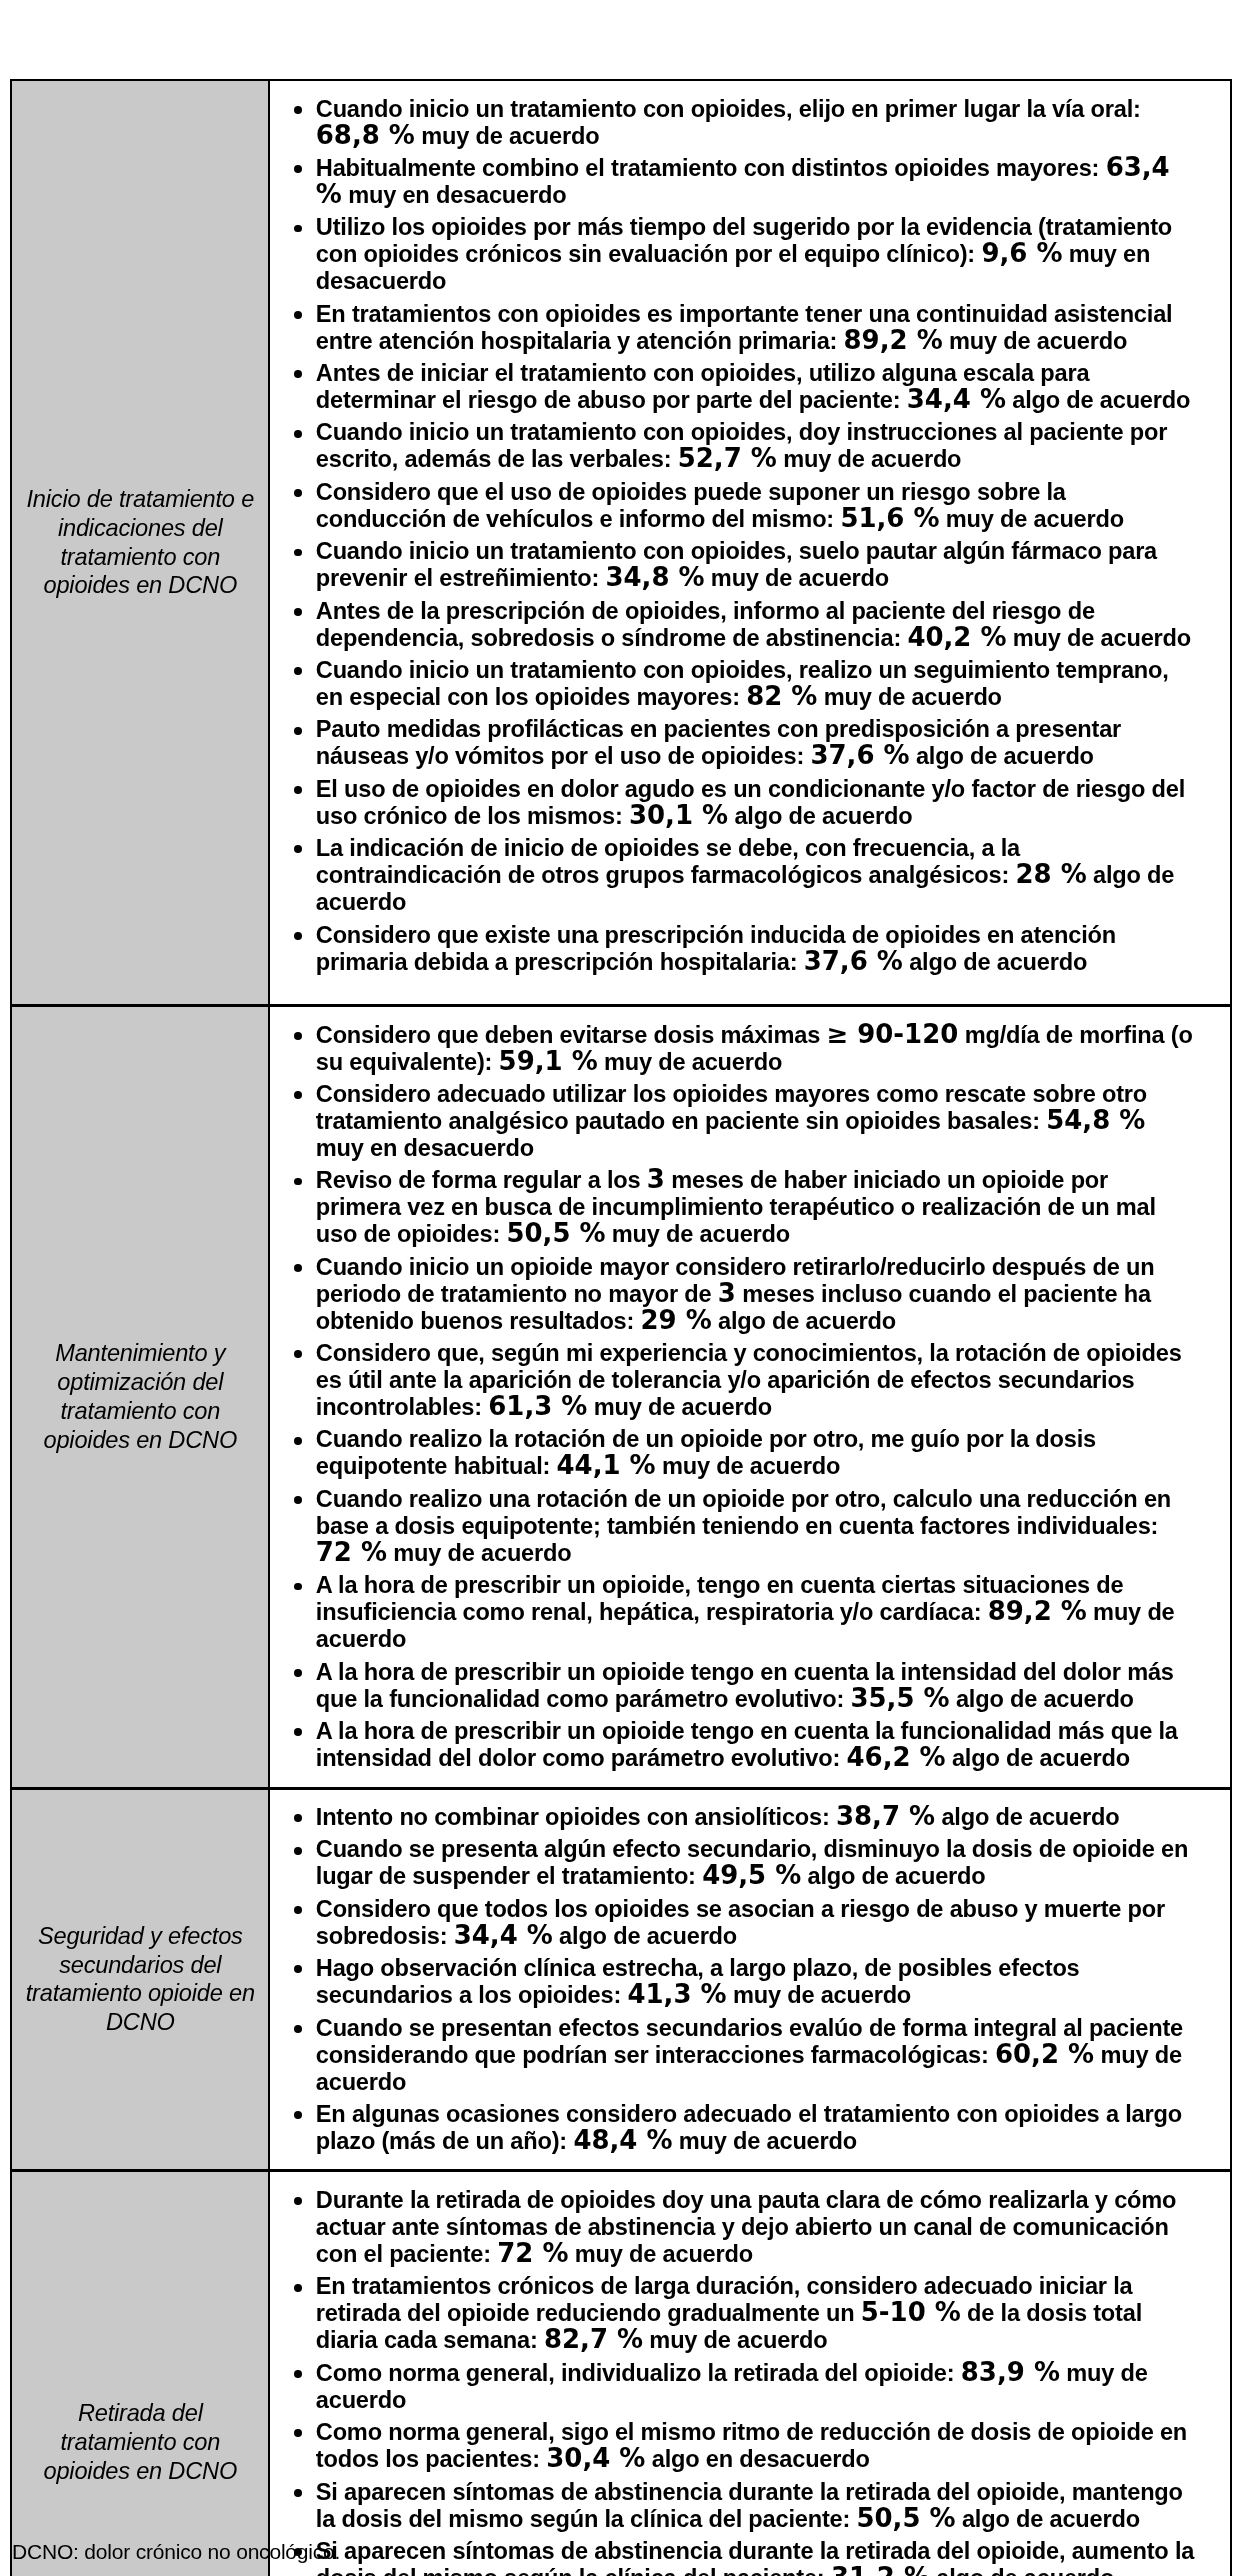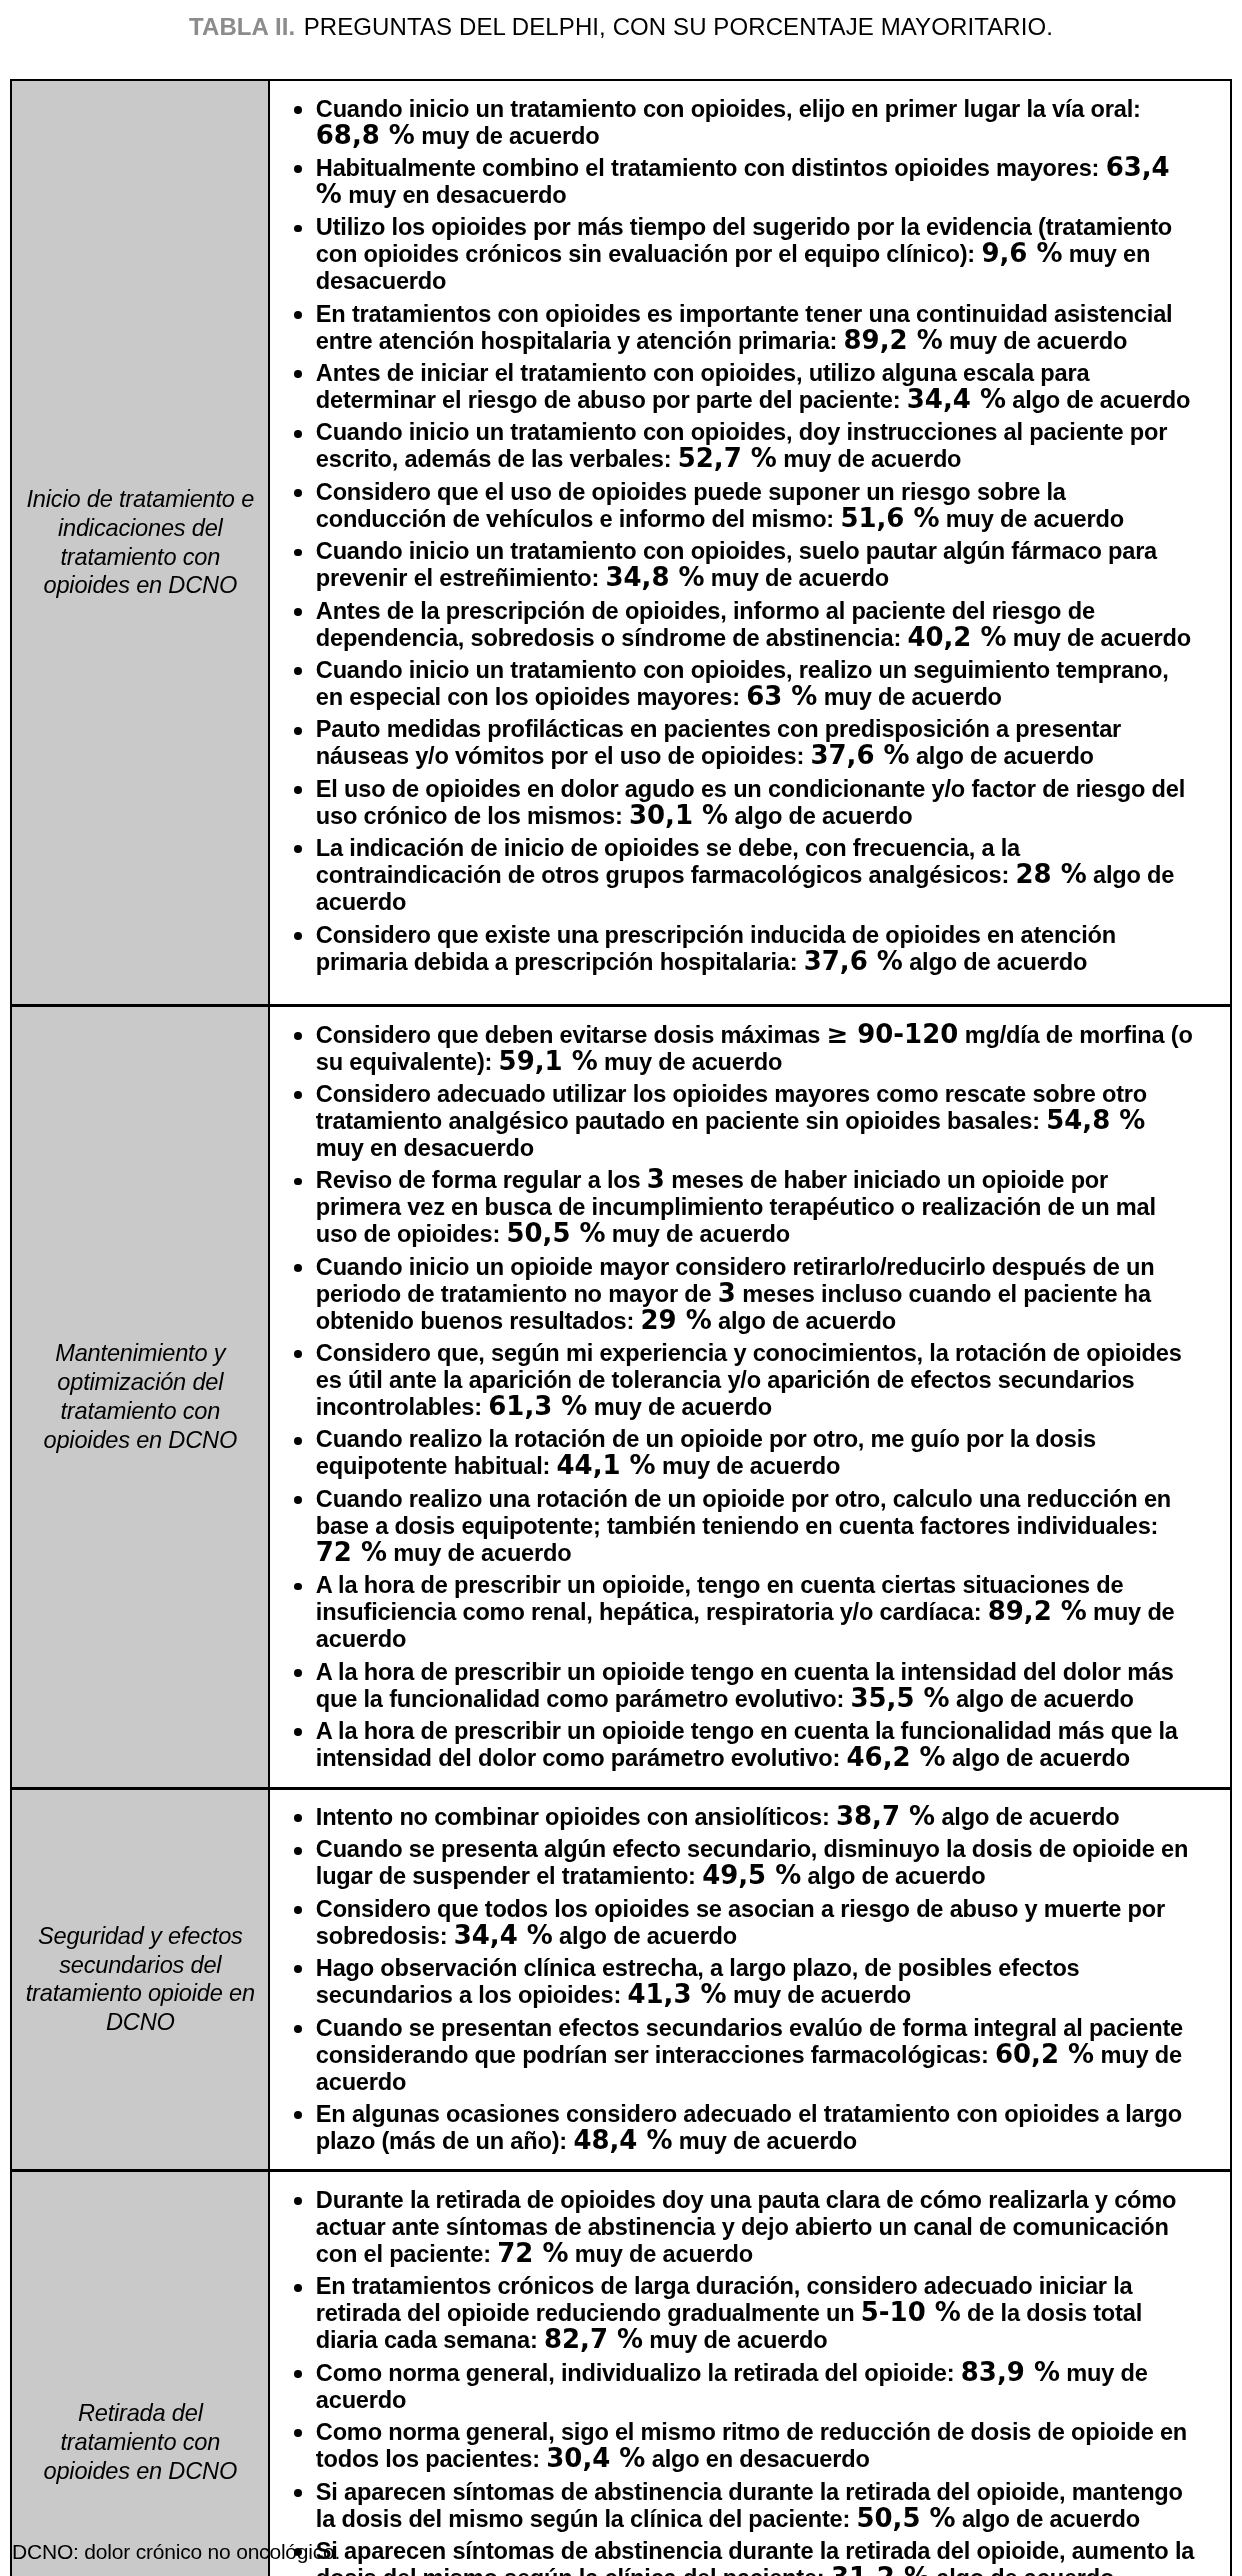--- a/index.html
+++ b/index.html
@@ -111,42 +111,39 @@
     top:2540px;
     font-size:21px;
     letter-spacing:-0.2px;
   }
 </style>
 </head>
 <body>
 
 <div class="page">
 
-  <div class="title">
-    <span class="t-label">TABLA II.</span><span class="t-text">PREGUNTAS DEL DELPHI, CON SU PORCENTAJE MAYORITARIO.</span>
-  </div>
 
   <table class="delphi">
     <tbody>
       <tr class="section-row r1">
         <td class="cat">
           <div class="cat-label">Inicio de tratamiento e indicaciones del tratamiento con opioides en DCNO</div>
         </td>
         <td class="items">
           <ul class="qlist">
               <li>Cuando inicio un tratamiento con opioides, elijo en primer lugar la vía oral: <span class="num">68,8 %</span> muy de acuerdo</li>
               <li>Habitualmente combino el tratamiento con distintos opioides mayores: <span class="num">63,4 %</span> muy en desacuerdo</li>
               <li>Utilizo los opioides por más tiempo del sugerido por la evidencia (tratamiento con opioides crónicos sin evaluación por el equipo clínico): <span class="num">9,6 %</span> muy en desacuerdo</li>
               <li>En tratamientos con opioides es importante tener una continuidad asistencial entre atención hospitalaria y atención primaria: <span class="num">89,2 %</span> muy de acuerdo</li>
               <li>Antes de iniciar el tratamiento con opioides, utilizo alguna escala para determinar el riesgo de abuso por parte del paciente: <span class="num">34,4 %</span> algo de acuerdo</li>
               <li>Cuando inicio un tratamiento con opioides, doy instrucciones al paciente por escrito, además de las verbales: <span class="num">52,7 %</span> muy de acuerdo</li>
               <li>Considero que el uso de opioides puede suponer un riesgo sobre la conducción de vehículos e informo del mismo: <span class="num">51,6 %</span> muy de acuerdo</li>
               <li>Cuando inicio un tratamiento con opioides, suelo pautar algún fármaco para prevenir el estreñimiento: <span class="num">34,8 %</span> muy de acuerdo</li>
               <li>Antes de la prescripción de opioides, informo al paciente del riesgo de dependencia, sobredosis o síndrome de abstinencia: <span class="num">40,2 %</span> muy de acuerdo</li>
-              <li>Cuando inicio un tratamiento con opioides, realizo un seguimiento temprano, en especial con los opioides mayores: <span class="num">63 %</span> muy de acuerdo</li>
+              <li>Cuando inicio un tratamiento con opioides, realizo un seguimiento temprano, en especial con los opioides mayores: <span class="num">82 %</span> muy de acuerdo</li>
               <li>Pauto medidas profilácticas en pacientes con predisposición a presentar náuseas y/o vómitos por el uso de opioides: <span class="num">37,6 %</span> algo de acuerdo</li>
               <li>El uso de opioides en dolor agudo es un condicionante y/o factor de riesgo del uso crónico de los mismos: <span class="num">30,1 %</span> algo de acuerdo</li>
               <li>La indicación de inicio de opioides se debe, con frecuencia, a la contraindicación de otros grupos farmacológicos analgésicos: <span class="num">28 %</span> algo de acuerdo</li>
               <li>Considero que existe una prescripción inducida de opioides en atención primaria debida a prescripción hospitalaria: <span class="num">37,6 %</span> algo de acuerdo</li>
             </ul>
         </td>
       </tr>
       <tr class="section-row r2">
         <td class="cat">
           <div class="cat-label">Mantenimiento y optimización del tratamiento con opioides en DCNO</div>

